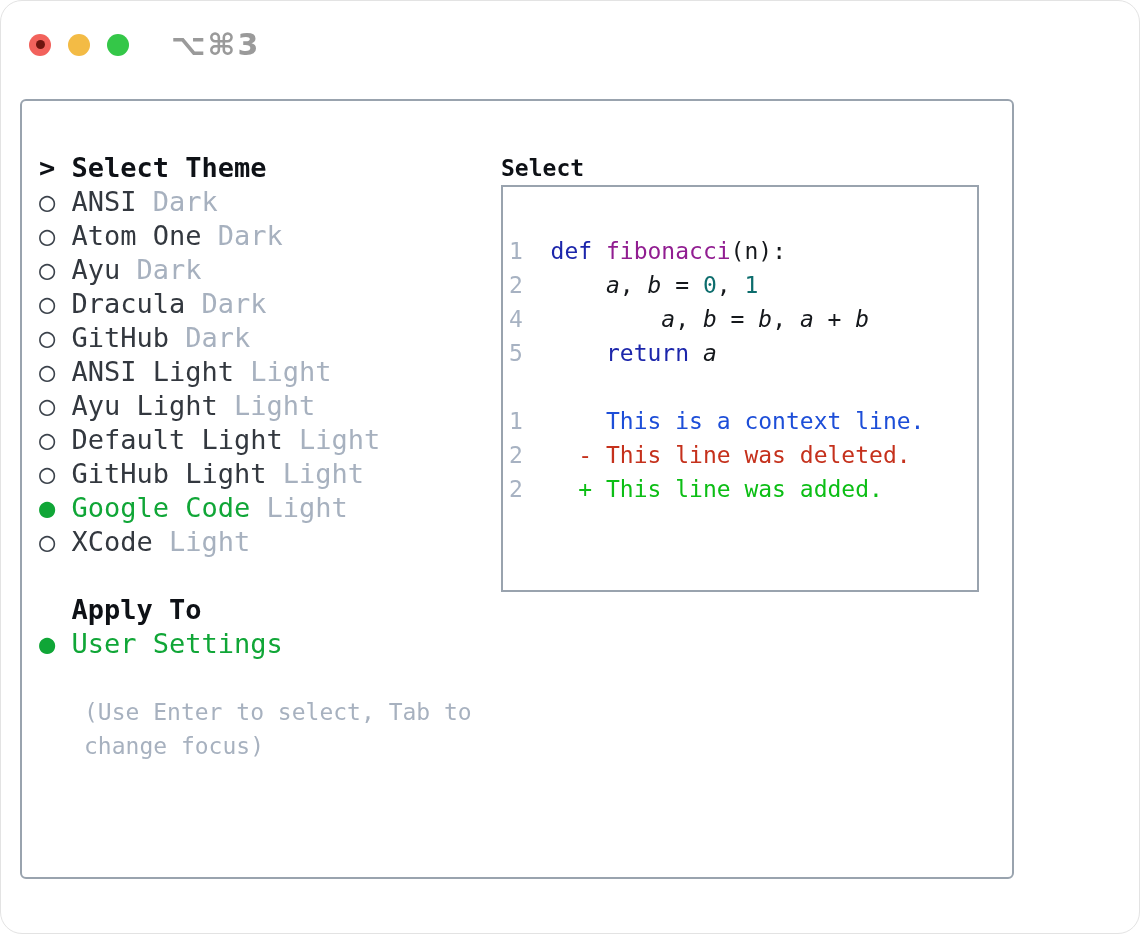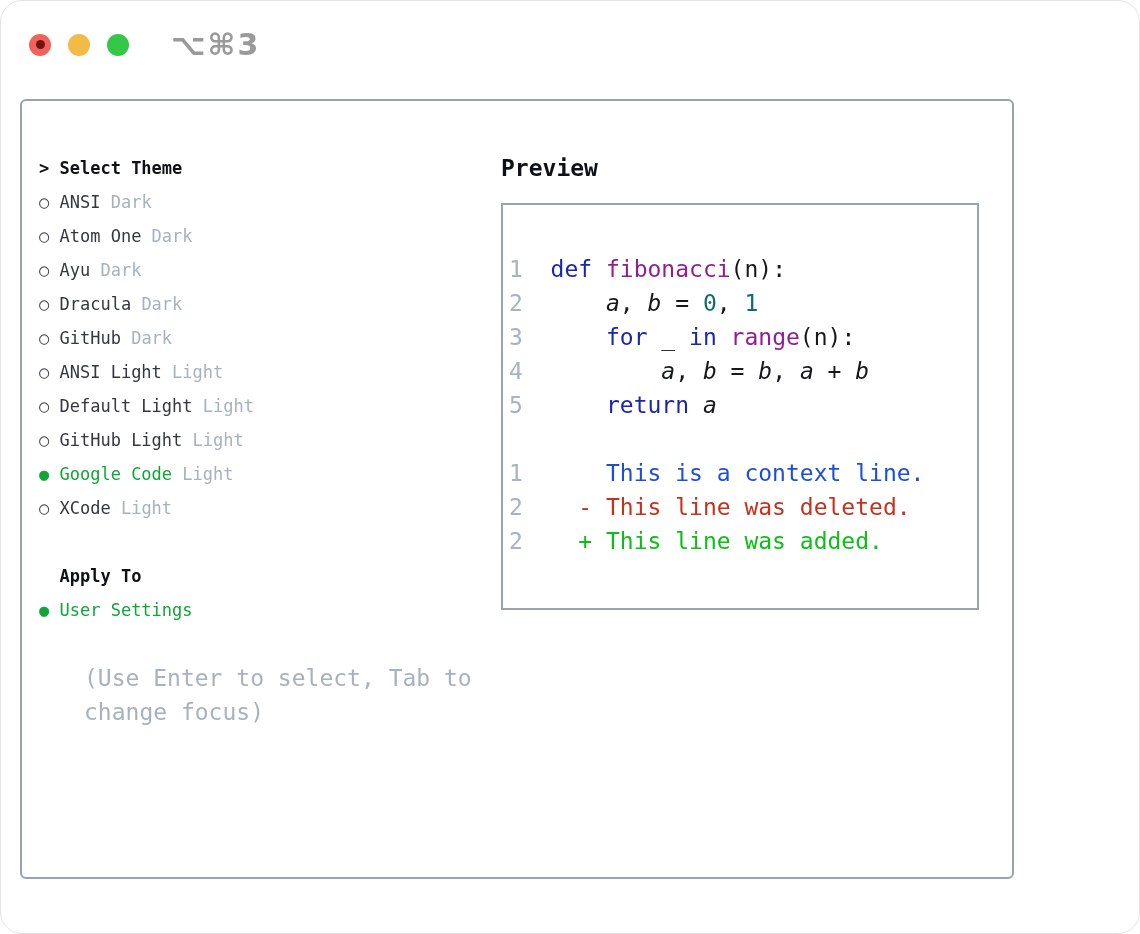--- a/index.html
+++ b/index.html
@@ -28,34 +28,34 @@
     font-size: 30px; font-weight: 600; color: #9a9a9a; letter-spacing: 2px;
   }
   
   .panel {
     position: absolute; left: 19px; top: 98px; width: 994px; height: 780px;
     border: 2px solid #99a3ae; border-radius: 6px; background: #ffffff;
     padding: 50px 0 0 17px; display: flex;
   }
   .left-col  { width: 462px; }
   .right-col { flex: 1; }
-  .row { height: 34px; line-height: 34px; font-size: 17px; white-space: pre; color: #33383f; }
+  .row { height: 34px; line-height: 34px; font-size: 27px; white-space: pre; color: #33383f; }
   .row.header { font-weight: bold; color: #0e1116; }
   .row .pfx { color: #3c434c; }
   .row .variant { color: #a7b1bf; }
   .row.selected .pfx, .row.selected .lbl { color: #10a637; }
   .spacer { height: 34px; }
   .help {
     margin-top: 34px; width: 470px; font-size: 23px; line-height: 34px;
     color: #a7b1bf; white-space: normal; margin-left: 45px;
   }
   
   .preview-title { height: 34px; line-height: 34px; font-size: 23px; font-weight: bold; color: #0e1116; white-space: pre; }
   .preview-box {
-    margin-top: 18px; width: 478px; height: 407px;
+    margin-top: 0; width: 478px; height: 407px;
     border: 2px solid #99a3ae; background: #ffffff;
     padding: 47px 0 0 6px; overflow: hidden;
   }
   .pline { height: 34px; line-height: 34px; font-size: 23px; white-space: pre; color: #15181c; }
   .pline .ln { color: #a7b2c2; }
   .tk-kw  { color: #1c26ab; }
   .tk-fn  { color: #911d91; }
   .tk-num { color: #0d6d6d; }
   .tk-var { font-style: italic; }
   .dline.context .dtxt { color: #1d4ed8; text-align: right; }
@@ -83,44 +83,44 @@
     <div class="left-col">
       <div class="row header"><span class="hpfx">&gt; </span><span>Select Theme</span></div>
 
       <div id="theme-list">
           <div class="row item"><span class="pfx">○ </span><span class="lbl">ANSI</span><span class="variant"> Dark</span></div>
           <div class="row item"><span class="pfx">○ </span><span class="lbl">Atom One</span><span class="variant"> Dark</span></div>
           <div class="row item"><span class="pfx">○ </span><span class="lbl">Ayu</span><span class="variant"> Dark</span></div>
           <div class="row item"><span class="pfx">○ </span><span class="lbl">Dracula</span><span class="variant"> Dark</span></div>
           <div class="row item"><span class="pfx">○ </span><span class="lbl">GitHub</span><span class="variant"> Dark</span></div>
           <div class="row item"><span class="pfx">○ </span><span class="lbl">ANSI Light</span><span class="variant"> Light</span></div>
+          <div class="row item"><span class="pfx">○ </span><span class="lbl">Ayu Light</span><span class="variant"> Light</span></div>
           <div class="row item"><span class="pfx">○ </span><span class="lbl">Default Light</span><span class="variant"> Light</span></div>
           <div class="row item"><span class="pfx">○ </span><span class="lbl">GitHub Light</span><span class="variant"> Light</span></div>
           <div class="row item selected"><span class="pfx">● </span><span class="lbl">Google Code</span><span class="variant"> Light</span></div>
           <div class="row item"><span class="pfx">○ </span><span class="lbl">XCode</span><span class="variant"> Light</span></div>
         </div>
 
       <div class="spacer"></div>
 
       <div class="row header"><span>  </span><span>Apply To</span></div>
 
       <div id="apply-list">
           <div class="row item selected"><span class="pfx">● </span><span class="lbl">User Settings</span></div>
         </div>
 
       <div class="help">(Use Enter to select, Tab to change focus)</div>
     </div>
 
     <div class="right-col">
-      <div class="preview-title">Preview</div>
+      <div class="preview-title">Select</div>
       <div class="preview-box">
         <div id="code-lines">
             <div class="pline"><span class="ln">1</span>  <span class="tk-kw">def</span><span> </span><span class="tk-fn">fibonacci</span><span>(n):</span></div>
             <div class="pline"><span class="ln">2</span>  <span>    </span><span class="tk-var">a</span><span>, </span><span class="tk-var">b</span><span> = </span><span class="tk-num">0</span><span>, </span><span class="tk-num">1</span></div>
-            <div class="pline"><span class="ln">3</span>  <span>    </span><span class="tk-kw">for</span><span> _ </span><span class="tk-kw">in</span><span> </span><span class="tk-fn">range</span><span>(n):</span></div>
             <div class="pline"><span class="ln">4</span>  <span>        </span><span class="tk-var">a</span><span>, </span><span class="tk-var">b</span><span> = </span><span class="tk-var">b</span><span>, </span><span class="tk-var">a</span><span> + </span><span class="tk-var">b</span></div>
             <div class="pline"><span class="ln">5</span>  <span>    </span><span class="tk-kw">return</span><span> </span><span class="tk-var">a</span></div>
           </div>
         <div class="spacer"></div>
         <div id="diff-lines">
             <div class="pline dline context"><span class="ln">1</span>  <span class="dtxt">    This is a context line.</span></div>
             <div class="pline dline deleted"><span class="ln">2</span>  <span class="dtxt">  - This line was deleted.</span></div>
             <div class="pline dline added"><span class="ln">2</span>  <span class="dtxt">  + This line was added.</span></div>
           </div>
       </div>

